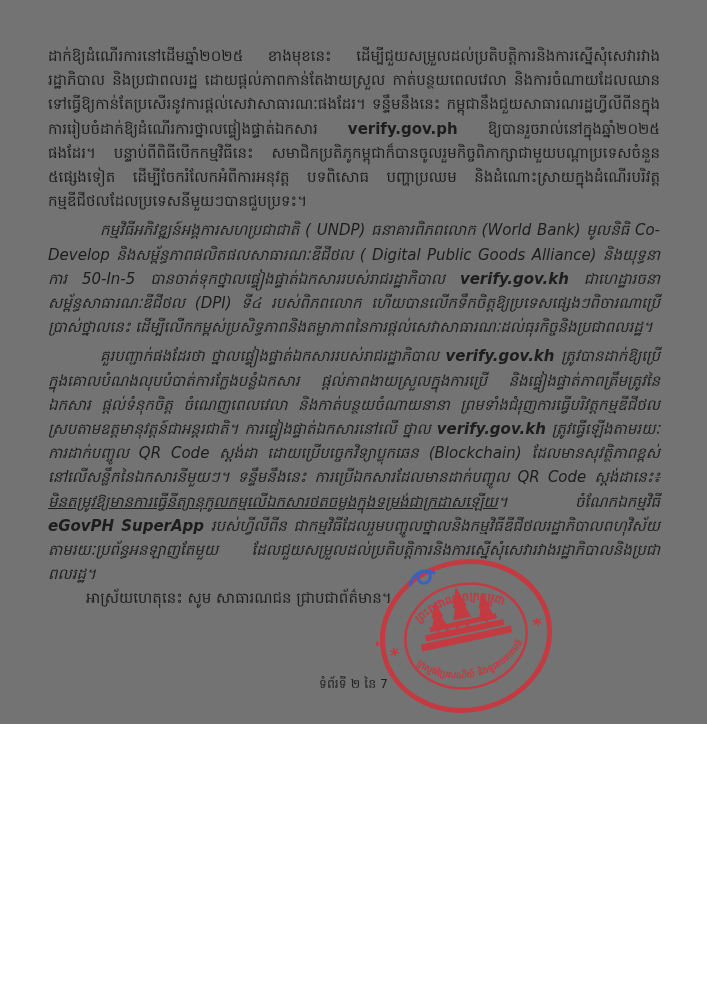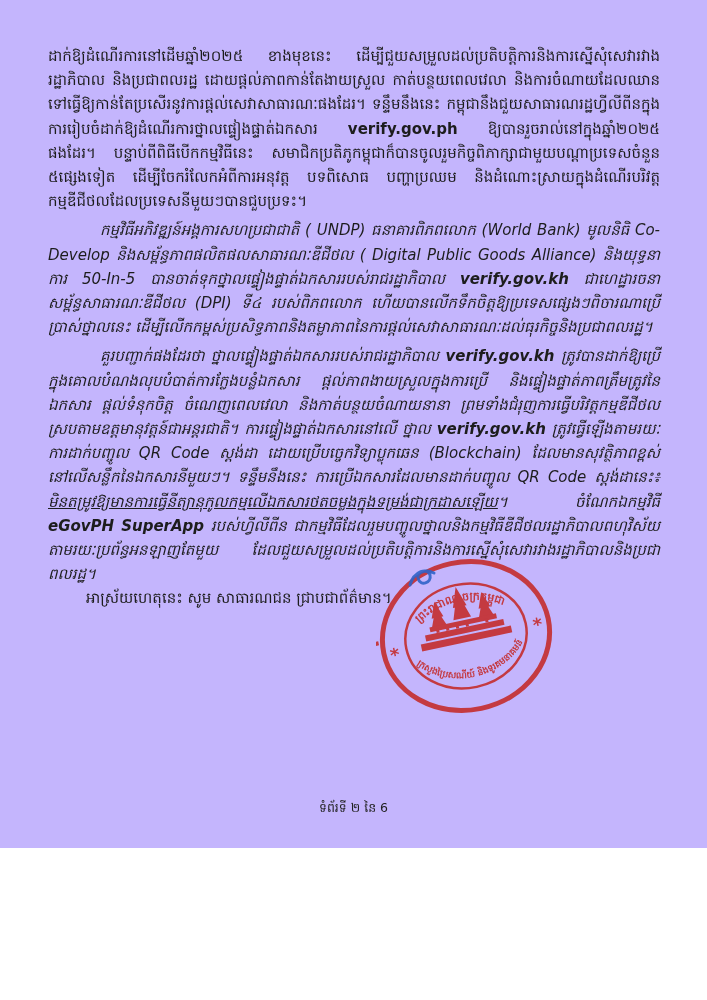--- a/index.html
+++ b/index.html
@@ -1,20 +1,20 @@
 <!DOCTYPE html>
 <html><head>
 <meta charset="utf-8">
 <style>
   * { margin:0; padding:0; box-sizing:border-box; }
   html, body { width:707px; height:1000px; }
   body { background:#ffffff; font-family:"DejaVu Sans", sans-serif; }
   .page {
-    position:relative; width:707px; height:848px;
-    background:#c4b5fd; color:#1d1d1d; overflow:hidden;
+    position:relative; width:707px; height:724px;
+    background:#737373; color:#1d1d1d; overflow:hidden;
   }
   .content {
     position:absolute; left:48px; top:44px; width:612px;
   }
   .para {
     font-size:15px; line-height:24.2px; text-align:justify;
     word-break:break-word;
   }
   .para.indent { text-indent:52px; margin-top:5px;font-style:italic; }
   .seg-normal { font-weight:normal; }
@@ -92,16 +92,16 @@
     </svg>
   </div>
 
   <div class="ink-wrap">
     <svg width="44" height="30" viewBox="0 0 44 30" xmlns="http://www.w3.org/2000/svg">
       <path d="M6,22 C10,8 24,4 26,12 C28,20 16,24 14,15 C13,9 22,6 30,10" fill="none" stroke="#2f63c9" stroke-width="3" stroke-linecap="round" opacity="0.9"></path>
     </svg>
   </div>
 
   <div class="footer">
-    <span>ទំព័រទី ២ នៃ 6</span>
+    <span>ទំព័រទី ២ នៃ 7</span>
   </div>
 
 </div>
 
 </body></html>

